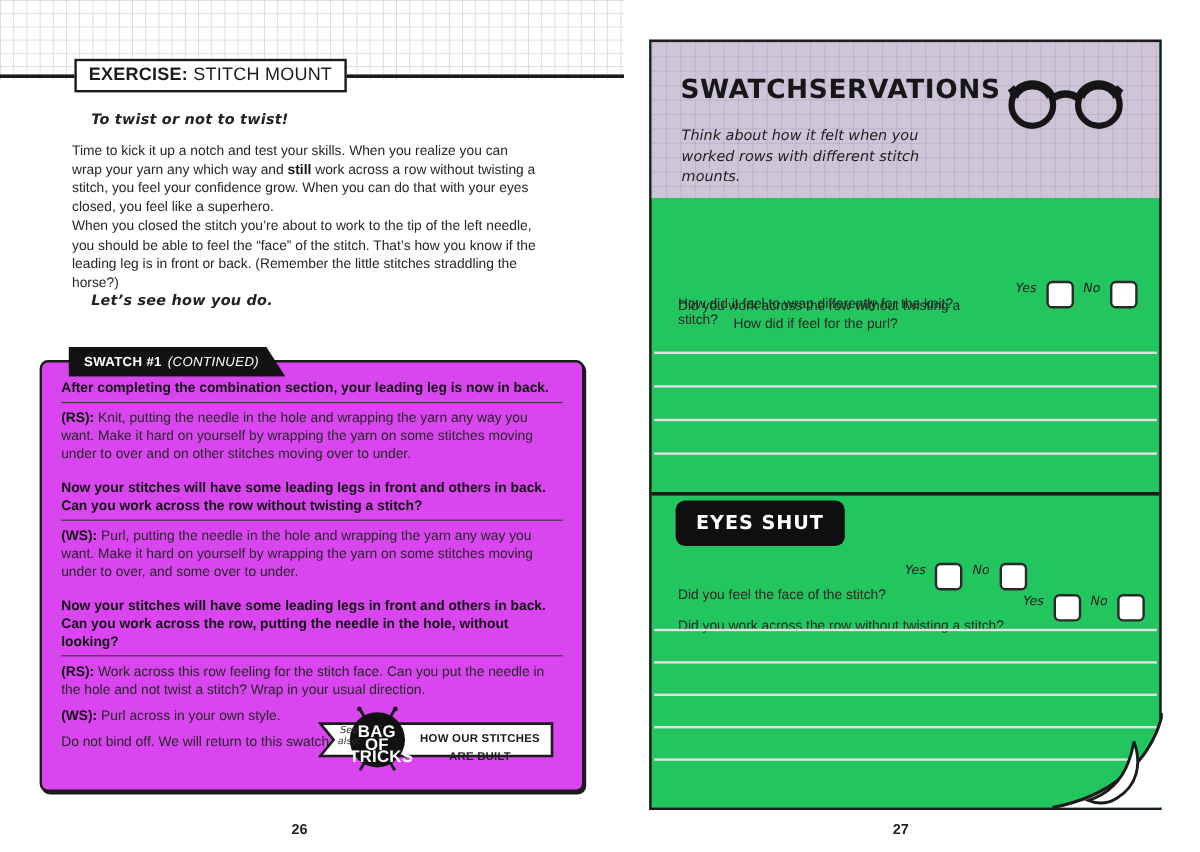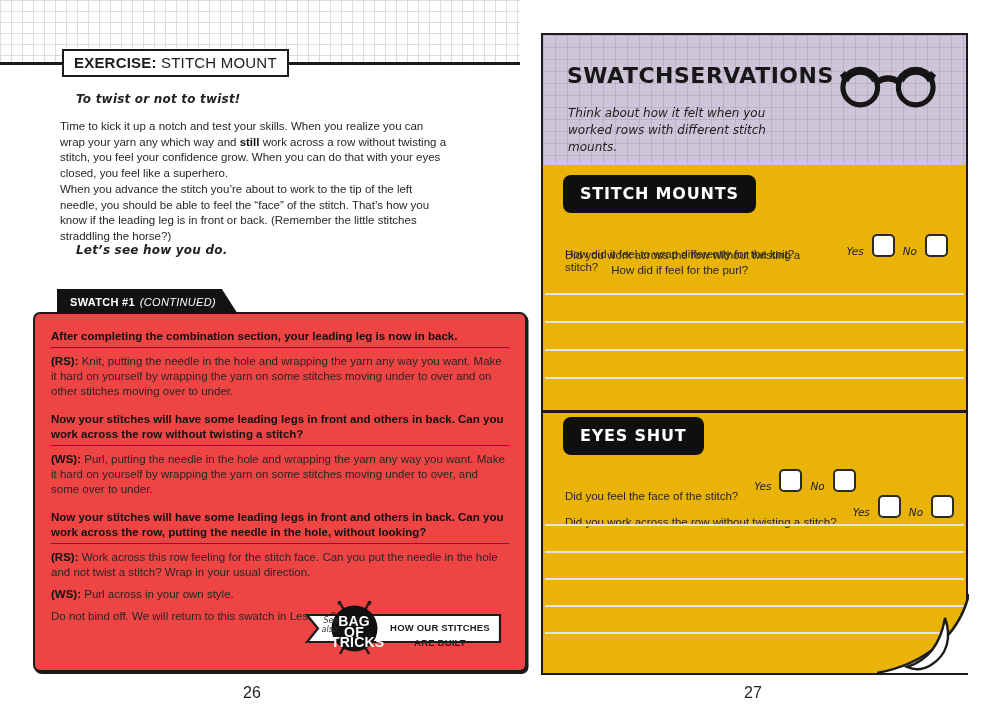--- a/index.html
+++ b/index.html
@@ -33,22 +33,22 @@
   .swatch-tab {
     position:absolute; left:57px; top:289px; z-index:2; height:25px;
     background:#121212; color:#fff; display:flex; align-items:center;
     padding:0 22px 0 13px; font-size:11px; letter-spacing:0.3px;
     clip-path: polygon(0 0, calc(100% - 16px) 0, 100% 100%, 0 100%);
   }
   .swatch-tab .b { font-weight:bold; }
   .swatch-tab .it { font-style:italic; margin-left:5px; font-weight:normal; }
 
   .swatch-box {
-    position:absolute; left:33px; top:312px; width:494px; height:360px;
-    background:#ef4444; border:2.5px solid #1b1b1b; border-radius:7px;
+    position:absolute; left:33px; top:300px; width:454px; height:360px;
+    background:#d946ef; border:2.5px solid #1b1b1b; border-radius:7px;
     box-shadow:1.5px 2px 0 #1b1b1b;
     padding:15px 16px 0 16px; font-size:11.5px; line-height:15px;
   }
   .swatch-box .sh {
     font-weight:bold; color:#111; border-bottom:1.5px solid #3c3c3c;
     padding-bottom:3px; margin-bottom:6px;
   }
   .swatch-box p { color:#262626; margin-bottom:13px; }
   .swatch-box p.tight { margin-bottom:7px; }
   .swatch-box .lbl { font-weight:bold; color:#111; }
@@ -60,26 +60,26 @@
     font-size:8px; line-height:9px; color:#333;
   }
   .circle-text {
     position:absolute; left:28px; top:17px; width:46px; text-align:center;
     color:#fff; font-weight:bold; font-size:14px; line-height:10.5px; letter-spacing:0.2px;
   }
   .ribbon-label {
     position:absolute; left:80px; right:6px; top:21px; text-align:center;
     font-weight:bold; font-size:9.5px; letter-spacing:0.2px; color:#1b1b1b;
   }
-  .page-num { position:absolute; font-size:16px; font-weight:normal; color:#222; }
+  .page-num { position:absolute; font-size:12px; font-weight:bold; color:#222; }
 
   
   .rp {
     position:absolute; left:541px; top:33px; width:427px; height:642px;
-    background:#eab308; border:2.5px solid #1b1b1b;
+    background:#22c55e; border:2.5px solid #1b1b1b;
   }
   .rp-header {
     position:absolute; left:0; top:0; right:0; height:130px;
     background-color:#cfc5d8;
     background-image:
       linear-gradient(rgba(150,128,170,0.28) 1px, transparent 1px),
       linear-gradient(90deg, rgba(150,128,170,0.28) 1px, transparent 1px);
     background-size:12px 12px;
   }
   .rp-title {
@@ -92,21 +92,21 @@
     font-size:12px; line-height:17px; color:#1d1d1d;
   }
   .glasses { position:absolute; right:26px; top:22px; }
   .black-label {
     position:absolute; background:#0f0f0f; color:#fff; border-radius:8px;
     padding:9px 17px 10px; font-family:"DejaVu Sans", sans-serif;
     font-weight:bold; font-size:16px; letter-spacing:0.8px; white-space:nowrap;
   }
   .q-row { position:absolute; display:flex; align-items:center; }
   .q-text { font-size:11.5px; color:#262626;margin-top:31px; }
-  .yn { display:flex; align-items:flex-end; gap:8px; margin-left:16px; }
+  .yn { display:flex; align-items:flex-start; gap:8px; margin-left:16px; }
   .yn-label { font-family:"DejaVu Sans", sans-serif; font-style:italic; font-size:10.5px; color:#222; }
   .checkbox {
     width:23px; height:23px; background:#fff; border:2px solid #2a2a2a; border-radius:5px;
   }
   .q-block { position:absolute; font-size:11.5px; line-height:15.5px; color:#262626; }
   .ruled { position:absolute; left:2px; right:2px; }
   .rline { height:1.5px; background:#e2e2e2; }
   .divider { position:absolute; left:0; right:0; top:375px; height:2.5px; background:#1b1b1b; }
   .curl { position:absolute; right:-3px; bottom:-3px; }
 </style>
@@ -122,21 +122,21 @@
     <span class="b">EXERCISE:</span>
     <span>STITCH MOUNT</span>
   </div>
 
   <div class="hand hand-line" style="top:92px;">To twist or not to twist!</div>
 
   <div class="para" style="top:119px;">
     <span>Time to kick it up a notch and test your skills. When you realize you can wrap your yarn any which way and </span><b>still</b><span> work across a row without twisting a stitch, you feel your confidence grow. When you can do that with your eyes closed, you feel like a superhero.</span>
   </div>
 
-  <div class="para" style="top:182px;">When you advance the stitch you’re about to work to the tip of the left needle, you should be able to feel the “face” of the stitch. That’s how you know if the leading leg is in front or back. (Remember the little stitches straddling the horse?)</div>
+  <div class="para" style="top:182px;">When you closed the stitch you’re about to work to the tip of the left needle, you should be able to feel the “face” of the stitch. That’s how you know if the leading leg is in front or back. (Remember the little stitches straddling the horse?)</div>
 
   <div class="hand hand-line" style="top:243px;">Let’s see how you do.</div>
 
   <div class="swatch-tab">
     <span class="b">SWATCH #1</span>
     <span class="it">(CONTINUED)</span>
   </div>
 
   <div class="swatch-box">
     <div class="sh">After completing the combination section, your leading leg is now in back.</div>
@@ -177,21 +177,20 @@
         <circle cx="28" cy="34" r="20" fill="none" stroke="#151515" stroke-width="6"></circle>
         <circle cx="92" cy="34" r="20" fill="none" stroke="#151515" stroke-width="6"></circle>
         <path d="M10 26 A20 20 0 0 1 46 26" fill="none" stroke="#151515" stroke-width="9"></path>
         <path d="M74 26 A20 20 0 0 1 110 26" fill="none" stroke="#151515" stroke-width="9"></path>
         <path d="M47 28 Q60 19 73 28" fill="none" stroke="#151515" stroke-width="7"></path>
         <line x1="6" y1="22" x2="12" y2="17" stroke="#151515" stroke-width="5"></line>
         <line x1="114" y1="22" x2="108" y2="17" stroke="#151515" stroke-width="5"></line>
       </svg>
     </div>
 
-    <div class="black-label" style="left:20px; top:140px;">STITCH MOUNTS</div>
 
     <div class="q-row" style="left:22px; top:183px; right:18px;">
       <span class="q-text">Did you work across the row without twisting a stitch?</span>
       <span class="yn">
         <span class="yn-label">Yes</span>
         <span class="checkbox"></span>
         <span class="yn-label">No</span>
         <span class="checkbox"></span>
       </span>
     </div>

